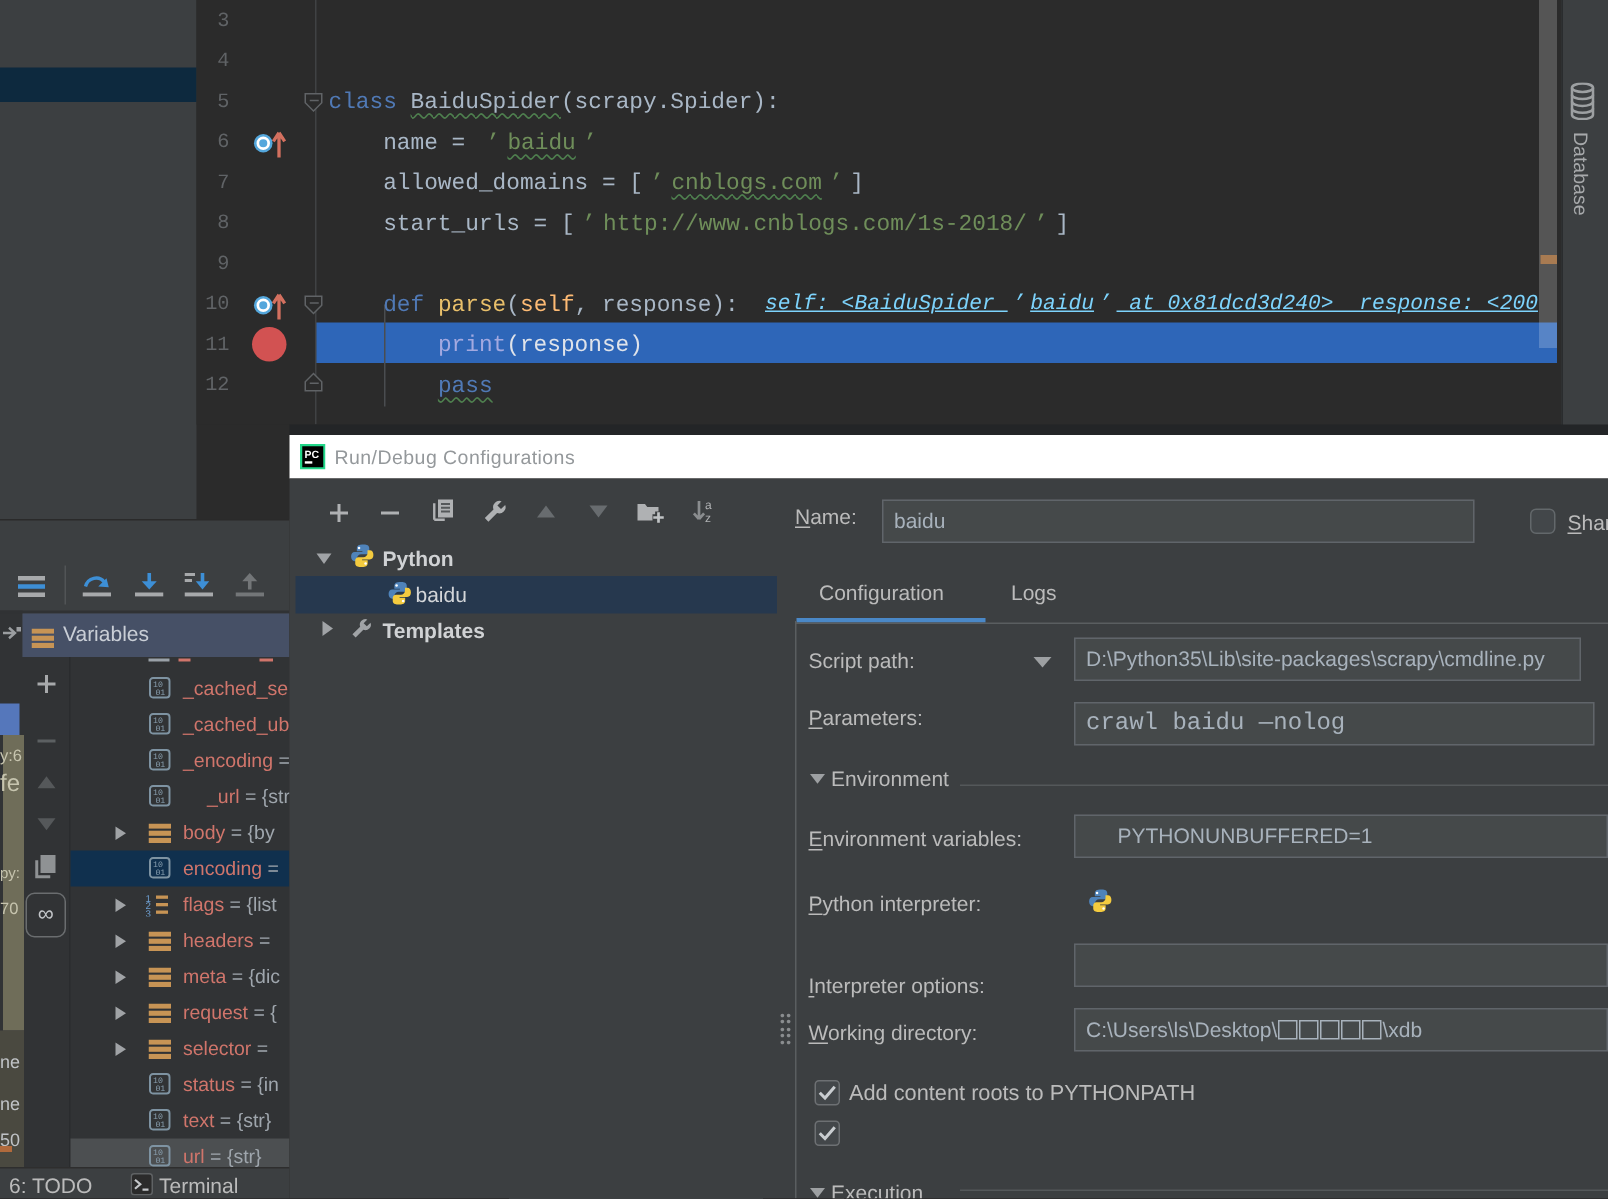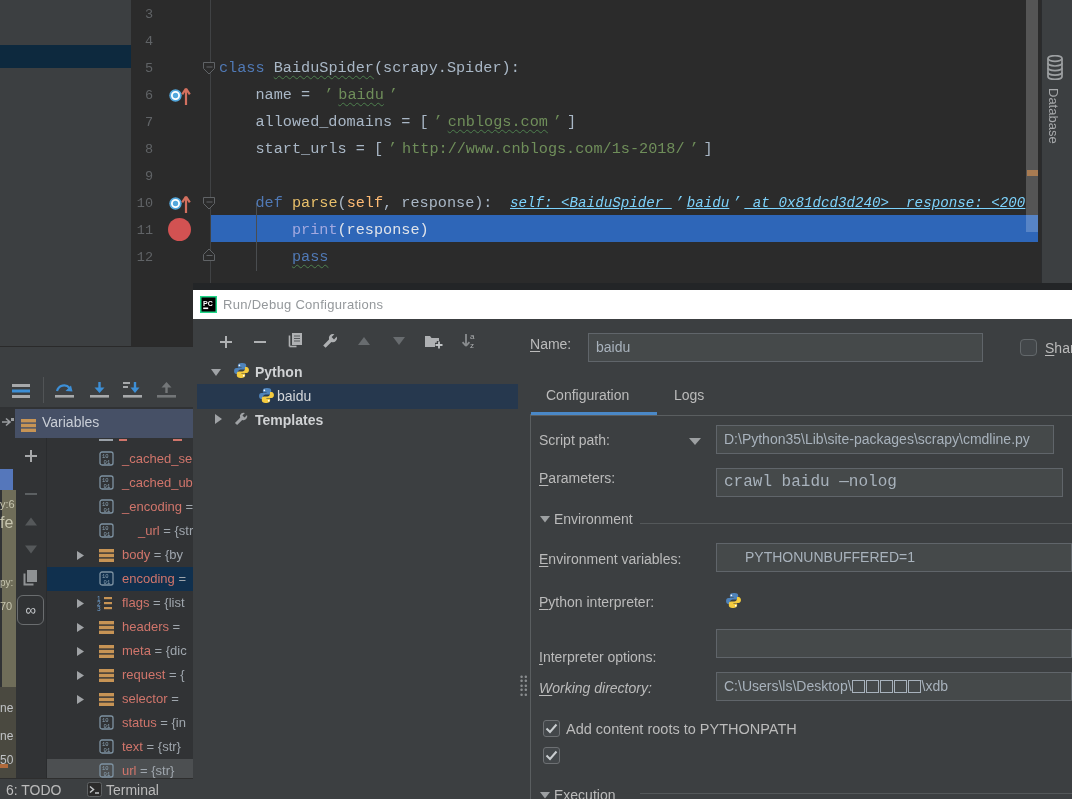--- a/index.html
+++ b/index.html
@@ -405,21 +405,21 @@
   <div class="fld" style="left:523px;top:224px;width:356px;padding-left:28px;">PYTHONUNBUFFERED=1</div>
   <div class="lbl" style="left:346px;top:275px;"><span class="mn">P</span>ython interpreter:</div>
   <svg class="abs" style="left:532px;top:273px" width="17" height="17" viewBox="0 0 16 16">
       <path fill="#4f83ba" d="M7.9 1c-1.8 0-3.3.7-3.3 2.2v1.9h3.5v.6H3.3C1.8 5.7 1 6.9 1 8.5c0 1.6.8 2.9 2.3 2.9h1.4V9.6c0-1.4 1.2-2.5 2.6-2.5h3.1c1.2 0 2-.9 2-2V3.2C12.4 1.7 10.9 1 9.1 1h-1.2z"></path>
       <circle fill="#fff" cx="6" cy="3.1" r=".8"></circle>
       <path fill="#f4cb3f" d="M8.1 15c1.8 0 3.3-.7 3.3-2.2v-1.9H7.9v-.6h4.8c1.5 0 2.3-1.2 2.3-2.8 0-1.6-.8-2.9-2.3-2.9h-1.4v1.8c0 1.4-1.2 2.5-2.6 2.5H5.6c-1.2 0-2 .9-2 2v1.9C3.6 14.3 5.1 15 6.9 15h1.2z"></path>
       <circle fill="#fff" cx="10.1" cy="12.9" r=".8"></circle>
     </svg>
   <div class="lbl" style="left:346px;top:330px;"><span class="mn">I</span>nterpreter options:</div>
   <div class="fld" style="left:523px;top:310px;width:356px;"></div>
-  <div class="lbl" style="left:346px;top:361px;font-style:italic;"><span class="mn">W</span>orking directory:</div>
+  <div class="lbl" style="left:346px;top:361px;"><span class="mn">W</span>orking directory:</div>
   <div class="fld" style="left:523px;top:353px;width:356px;">C:\Users\ls\Desktop\<span style="display:inline-block;width:13px;height:13px;border:1px solid #a8b2bc;margin:0 0.5px 0 0.5px;vertical-align:-2px;"></span><span style="display:inline-block;width:13px;height:13px;border:1px solid #a8b2bc;margin:0 0.5px 0 0.5px;vertical-align:-2px;"></span><span style="display:inline-block;width:13px;height:13px;border:1px solid #a8b2bc;margin:0 0.5px 0 0.5px;vertical-align:-2px;"></span><span style="display:inline-block;width:13px;height:13px;border:1px solid #a8b2bc;margin:0 0.5px 0 0.5px;vertical-align:-2px;"></span><span style="display:inline-block;width:13px;height:13px;border:1px solid #a8b2bc;margin:0 0.5px 0 0.5px;vertical-align:-2px;"></span>\xdb</div>
   <div class="cb" style="left:350px;top:401px;"></div>
   <svg class="abs" style="left:352px;top:404px" width="13" height="11">
       <path d="M1.5 5.5 L5 9 L11.5 1.5" stroke="#c9cdd0" stroke-width="2" fill="none"></path>
     </svg>
   <div class="lbl" style="left:373px;top:402px;font-size:14.5px;">Add content roots to PYTHONPATH</div>
   <div class="cb" style="left:350px;top:428px;"></div>
   <svg class="abs" style="left:352px;top:431px" width="13" height="11">
       <path d="M1.5 5.5 L5 9 L11.5 1.5" stroke="#c9cdd0" stroke-width="2" fill="none"></path>
     </svg>

